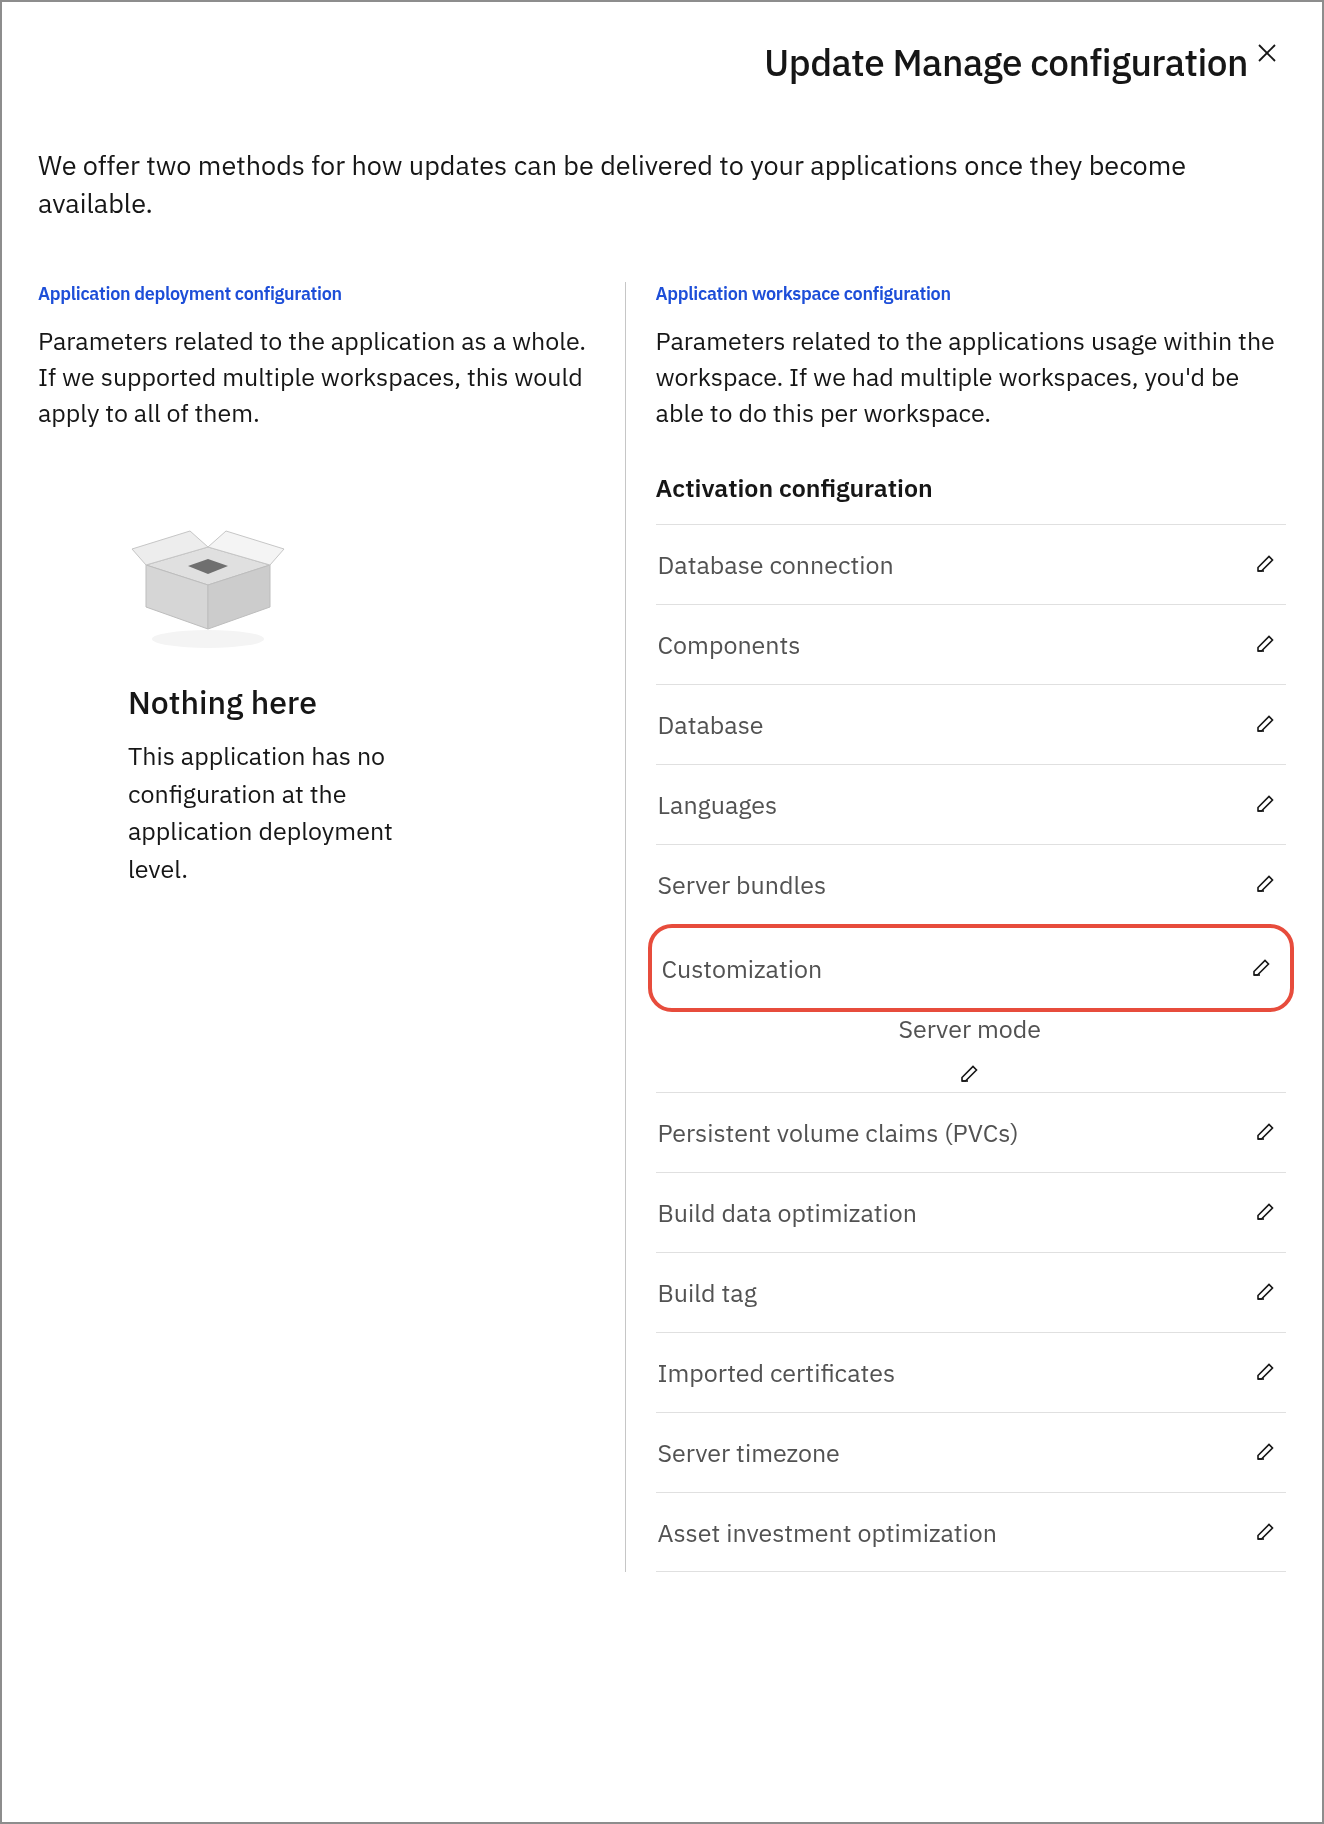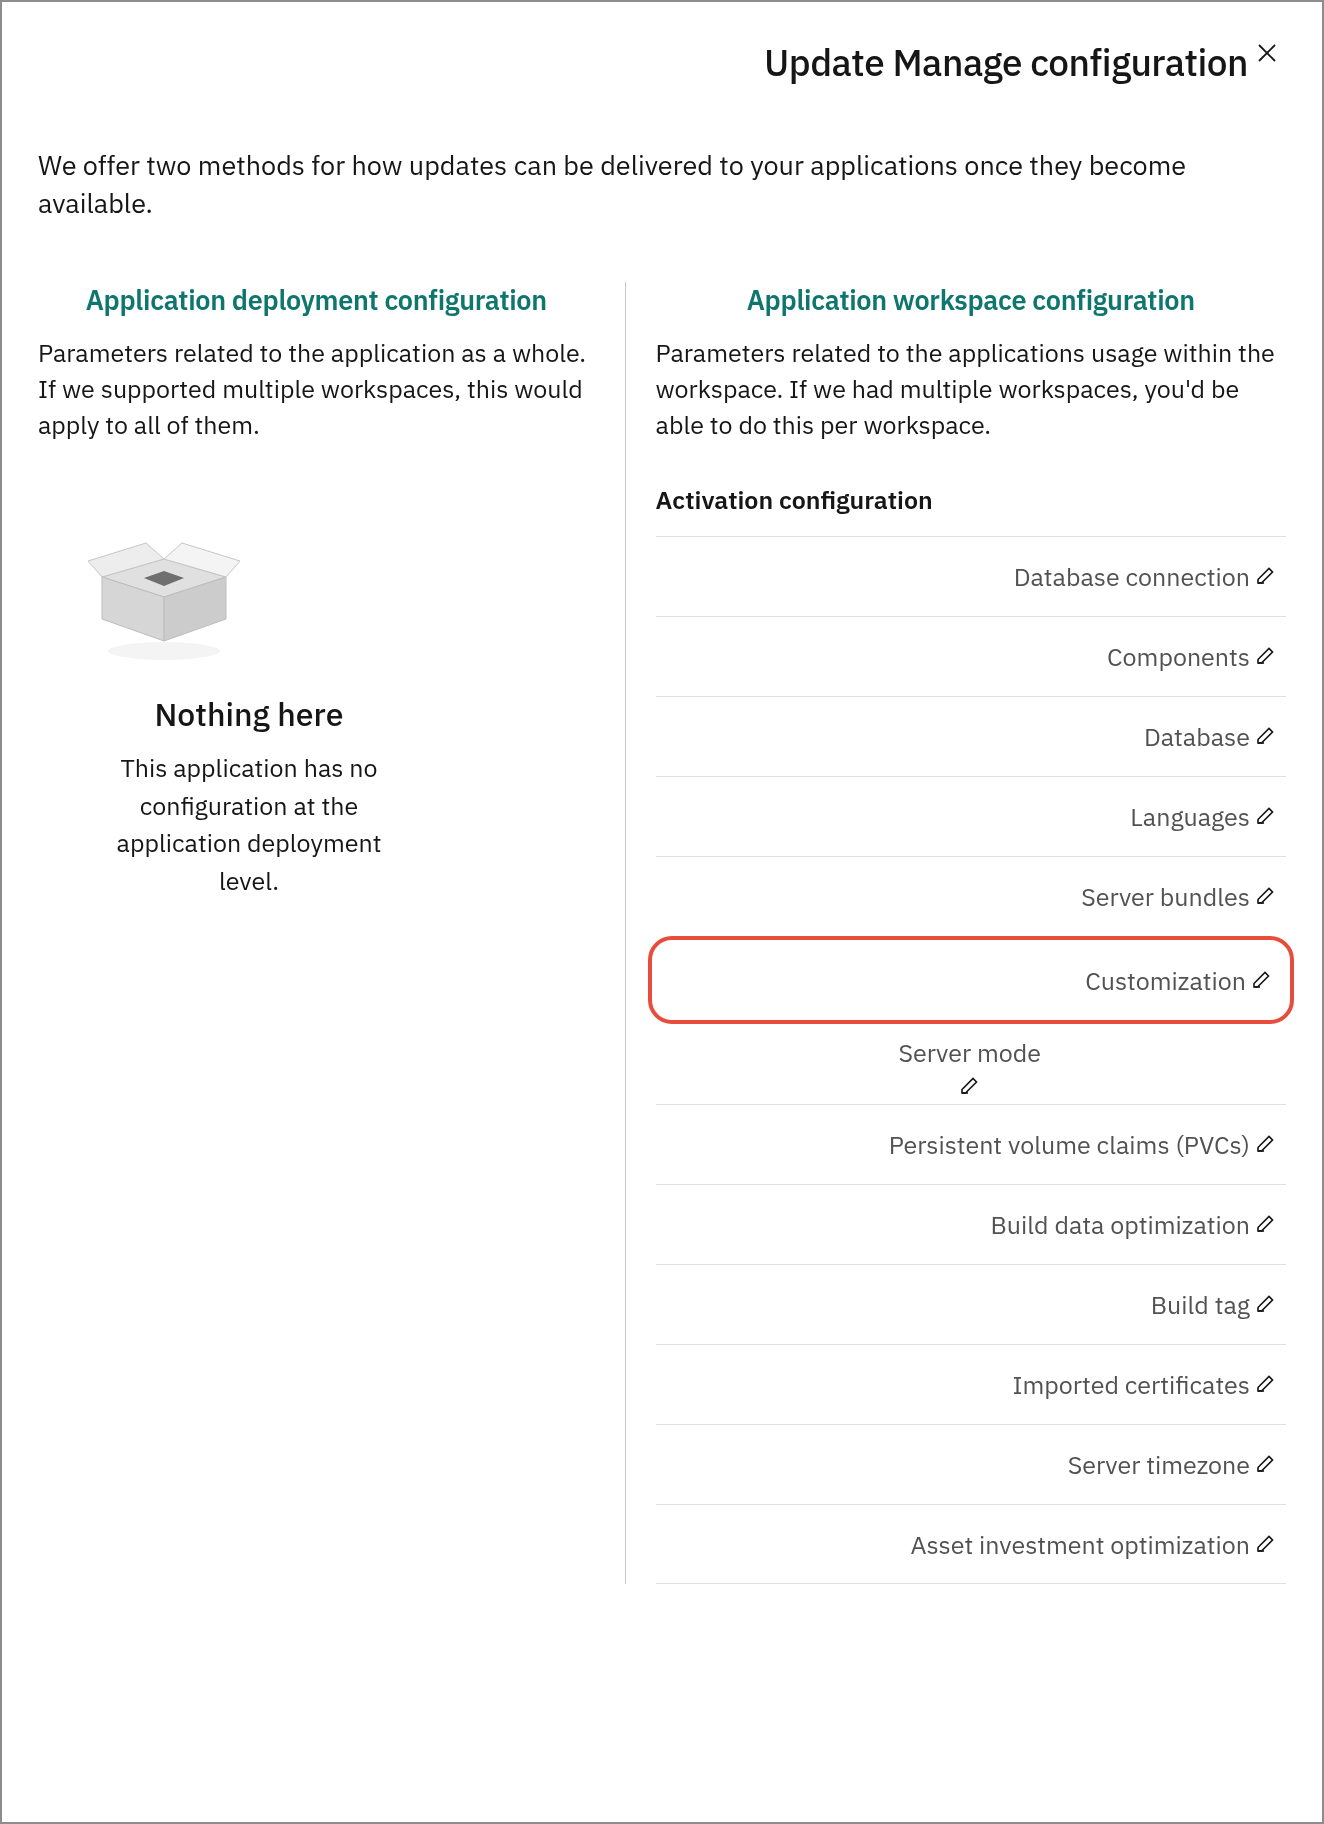--- a/index.html
+++ b/index.html
@@ -48,38 +48,36 @@
   .col-left {
     width: 47%;
     padding-right: 30px;
   }
   .col-right {
     width: 53%;
     padding-left: 30px;
     border-left: 1px solid #c6c6c6;
   }
   .col-title {
-    font-size: 27px;
+    font-size: 18px;
     font-weight: 600;
-    color: #0f766e;
+    color: #1d4ed8;
     letter-spacing: -0.3px;
-    text-align: center;
   }
   .col-desc {
     font-size: 25px;
     line-height: 1.45;
     color: #161616;
     margin-top: 18px;
     font-weight: 400;
   }
   .empty-state {
     margin-top: 80px;
-    margin-left: 46px;
+    margin-left: 90px;
     width: 330px;
-    text-align: center;
   }
   .empty-box-icon {
     width: 160px;
     height: 140px;
     display: block;
   }
   .empty-title {
     font-size: 32px;
     font-weight: 500;
     color: #161616;
@@ -95,21 +93,21 @@
   .subhead {
     font-size: 25px;
     font-weight: 600;
     color: #161616;
     margin-top: 40px;
     margin-bottom: 20px;
   }
   .config-list { }
   .config-row {
     display: flex;
-    justify-content: flex-end;
+    justify-content: space-between;
     align-items: center;
     height: 80px;
     border-top: 1px solid #e0e0e0;
     padding: 0 4px 0 2px;
   }
   .config-row:last-child { border-bottom: 1px solid #e0e0e0; }
   .config-label {
     font-size: 25px;
     color: #525252;
     font-weight: 400;

